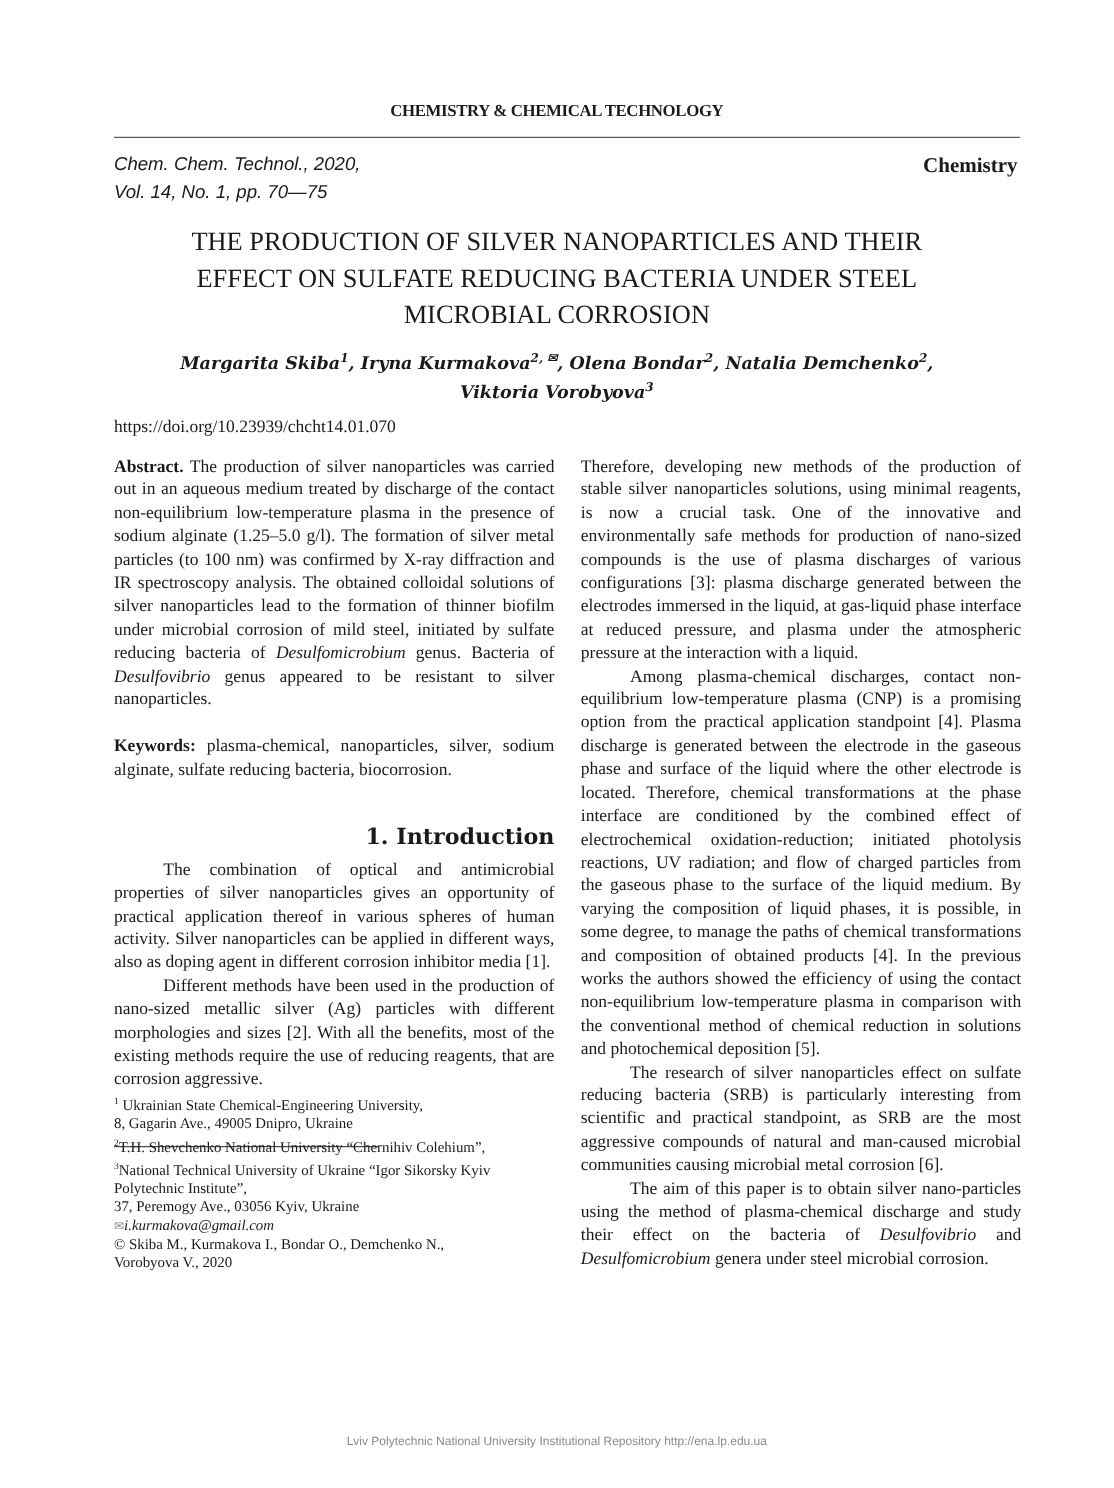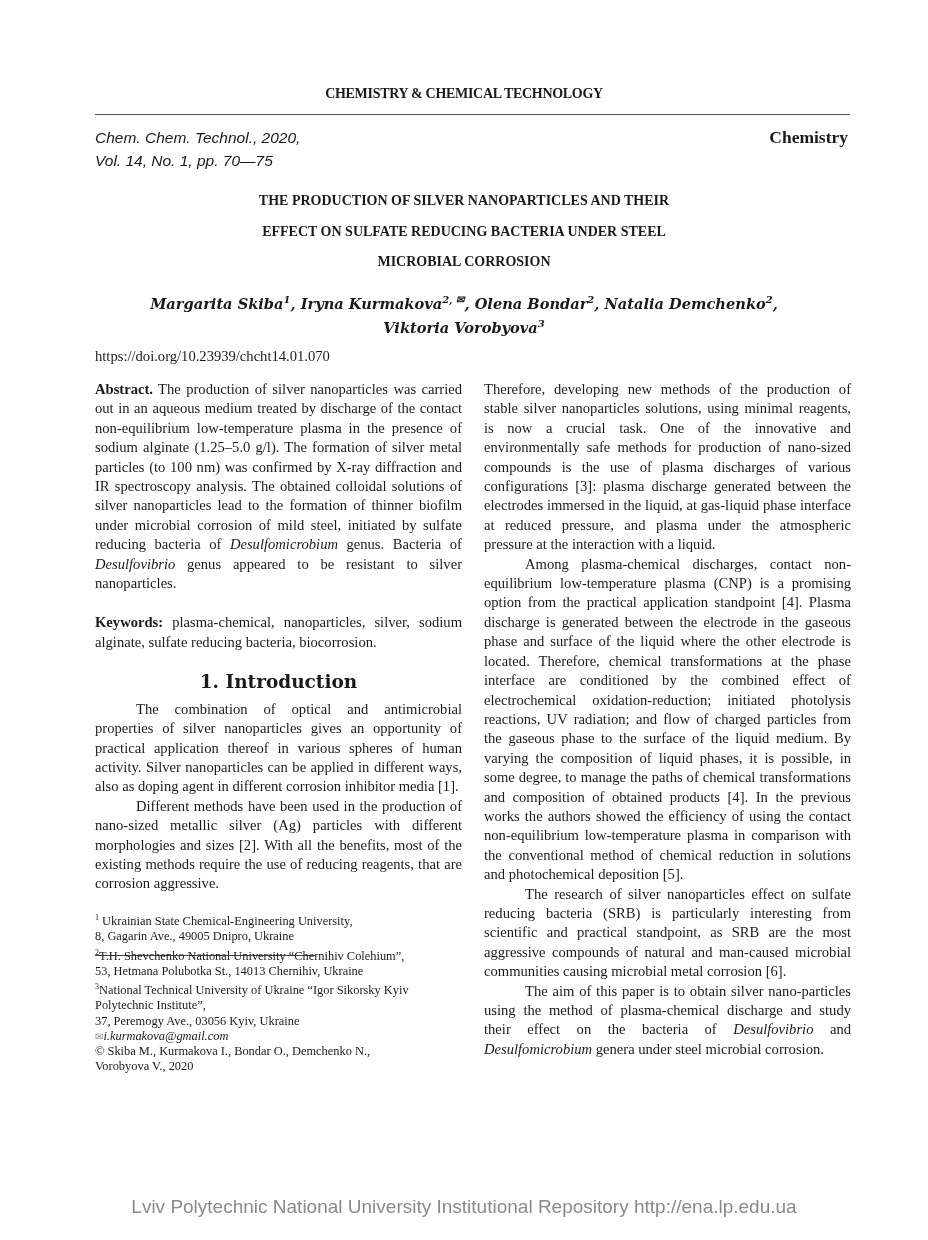--- a/index.html
+++ b/index.html
@@ -5,41 +5,41 @@
   html, body { margin: 0; padding: 0; background: #ffffff; }
   body { width: 928px; height: 1240px; position: relative; overflow: hidden;
          font-family: "Liberation Serif", "DejaVu Serif", serif; color: #1a1a1a; }
   .journal-header { position: absolute; left: 0; width: 928px; top: 86px; text-align: center;
          font-family: "Liberation Serif", serif; font-weight: bold; font-size: 14px; letter-spacing: -0.3px; }
   .header-rule { position: absolute; left: 95px; width: 755px; top: 114px; height: 0; border-top: 1.3px solid #555; }
   .citation { position: absolute; left: 95px; top: 126px; font-style: italic; font-size: 17px; line-height: 23px;
          font-family: Liberation Sans, sans-serif; font-size: 15.5px; }
   .section-label { position: absolute; right: 80px; top: 127px; font-weight: bold; font-size: 17.5px;
          font-family: "Liberation Serif", serif; }
-  .title { position: absolute; left: 120px; width: 688px; top: 186px; text-align: center; font-weight: bold;
-         font-size: 14px; line-height: 30.5px; }
+  .title { position: absolute; left: 120px; width: 688px; top: 186px; text-align: center; font-weight: normal;
+         font-size: 22px; line-height: 30.5px; }
   .authors { position: absolute; left: 110px; width: 708px; top: 290px; text-align: center; font-style: italic;
          font-weight: bold; font-family: "DejaVu Serif", serif; font-size: 14.6px; line-height: 20px; }
   .authors sup { font-size: 10px; }
   .doi { position: absolute; left: 95px; top: 348px; font-size: 14.6px; }
   .col { position: absolute; width: 367px; font-size: 14.6px; line-height: 19.4px; text-align: justify; }
   .col p { margin: 0; }
   .left { left: 95px; top: 380px; }
   .right { left: 484px; top: 380px; }
   .indent { text-indent: 41px; }
   .kw { margin-top: 20px !important; }
-  .intro-h { font-family: "DejaVu Serif", serif; font-weight: bold; font-size: 18.5px; margin: 20px 0 8px 0; text-align: center; }
+  .intro-h { font-family: "DejaVu Serif", serif; font-weight: bold; font-size: 18.5px; margin: 36px 0 8px 0; text-align: right; }
   .footrule { position: absolute; left: 95px; top: 955px; width: 220px; border-top: 1px solid #444; }
   .footnotes { position: absolute; left: 95px; top: 910px; width: 370px; font-size: 12.4px; line-height: 15.2px; }
   .footnotes sup { font-size: 8px; }
   .footnotes div { white-space: nowrap; }
   .email { font-style: italic; }
   .env { font-size: 10px; color: #888; }
   .repo { position: absolute; left: 0; width: 928px; top: 1196px; text-align: center; color: #8a8a8a;
-         font-family: "Liberation Sans", sans-serif; font-size: 19px; }
+         font-family: "Liberation Sans", sans-serif; font-size: 10px; }
   b.lbl { font-weight: bold; }
   i { font-style: italic; }
 </style>
 </head>
 <body>
 
 <div class="journal-header">CHEMISTRY &amp; CHEMICAL TECHNOLOGY</div>
 <div class="header-rule"></div>
 
 <div class="citation">
@@ -77,21 +77,20 @@
 
   <p class="indent">The combination of optical and antimicrobial properties of silver nanoparticles gives an opportunity of practical application thereof in various spheres of human activity. Silver nanoparticles can be applied in different ways, also as doping agent in different corrosion inhibitor media [1].</p>
   <p class="indent">Different methods have been used in the production of nano-sized metallic silver (Ag) particles with different morphologies and sizes [2]. With all the benefits, most of the existing methods require the use of reducing reagents, that are corrosion aggressive.</p>
 </div>
 
 <div class="footrule"></div>
 <div class="footnotes">
   <div><sup>1</sup> <span>Ukrainian State Chemical-Engineering University,</span></div>
   <div>8, Gagarin Ave., 49005 Dnipro, Ukraine</div>
   <div><sup>2</sup><span>T.H. Shevchenko National University “Chernihiv Colehium”,</span></div>
-  <div>53, Hetmana Polubotka St., 14013 Chernihiv, Ukraine</div>
   <div><sup>3</sup><span>National Technical University of Ukraine “Igor Sikorsky Kyiv</span></div>
   <div>Polytechnic Institute”,</div>
   <div>37, Peremogy Ave., 03056 Kyiv, Ukraine</div>
   <div><span class="env">✉</span><span class="email">i.kurmakova@gmail.com</span></div>
   <div>© Skiba M., Kurmakova I., Bondar O., Demchenko N.,</div>
   <div>Vorobyova V., 2020</div>
 </div>
 
 <div class="col right">
   <p>Therefore, developing new methods of the production of stable silver nanoparticles solutions, using minimal reagents, is now a crucial task. One of the innovative and environmentally safe methods for production of nano-sized compounds is the use of plasma discharges of various configurations [3]: plasma discharge generated between the electrodes immersed in the liquid, at gas-liquid phase interface at reduced pressure, and plasma under the atmospheric pressure at the interaction with a liquid.</p>

